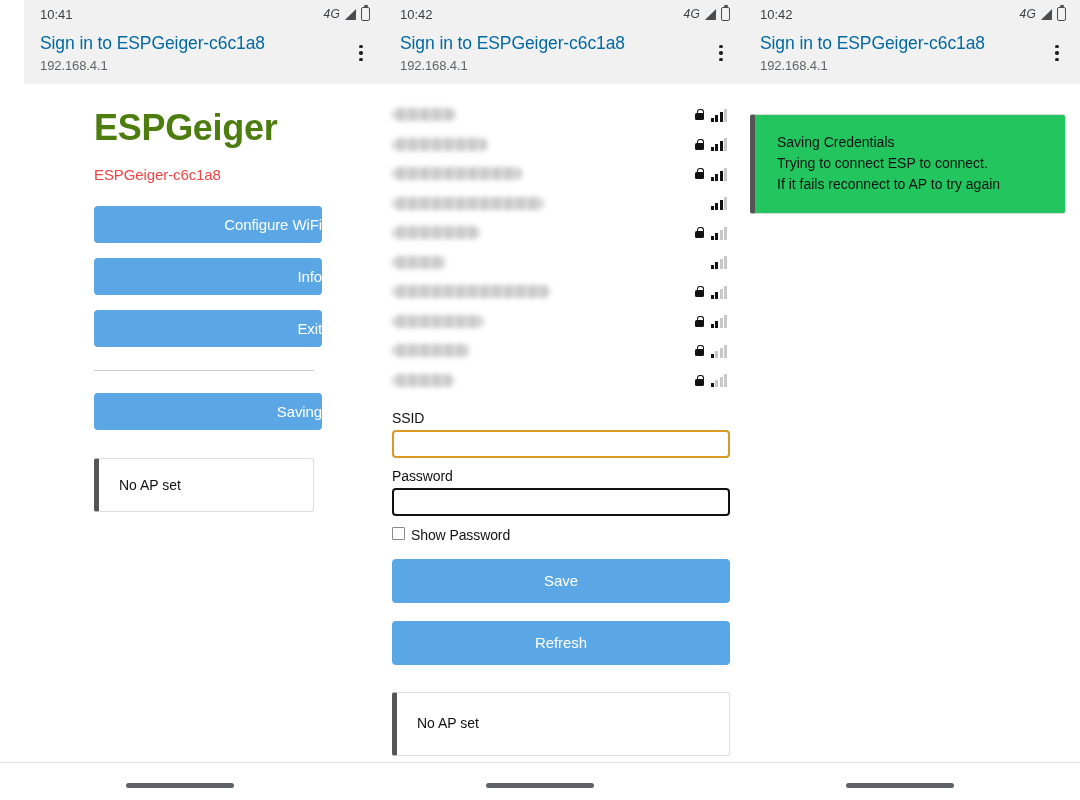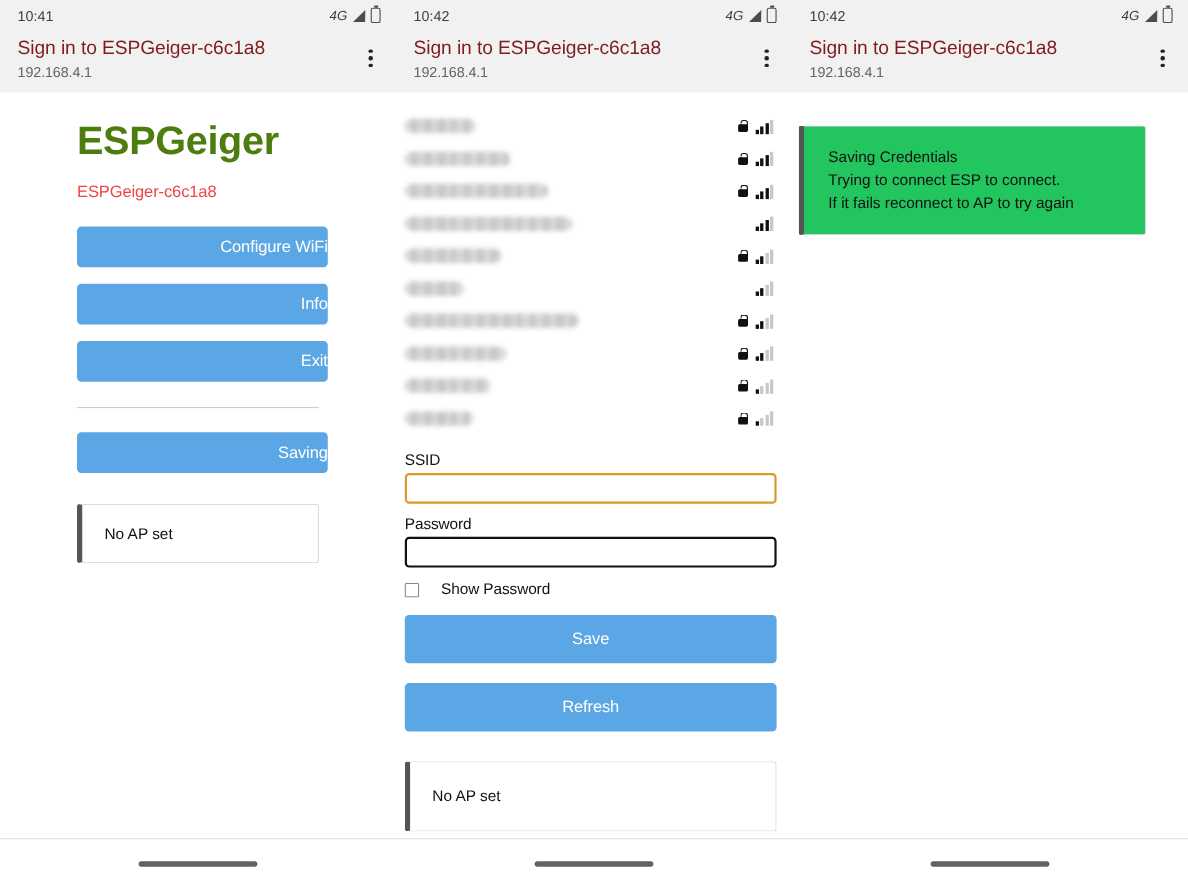--- a/index.html
+++ b/index.html
@@ -2,21 +2,21 @@
 <html><head>
 <meta charset="utf-8">
 <style>
   * { box-sizing: border-box; margin: 0; padding: 0; }
   html, body {
     width: 1080px; height: 800px;
     background: #ffffff;
     font-family: "Liberation Sans", sans-serif;
     overflow: hidden;
   }
-  .screens { display: flex; width: 1080px; height: 800px; position: relative; }
+  .screens { display: flex; width: 1080px; height: 800px; position: relative; padding-left: 24px; }
   .panel { width: 360px; height: 800px; position: relative; background: #ffffff; }
 
   
   .statusbar {
     height: 28px; background: #f1f1f2;
     display: flex; align-items: center;
     padding: 0 14px 0 16px;
     font-size: 13px; color: #3c4043;
   }
   .status-time { flex: 0 0 auto; }
@@ -40,21 +40,21 @@
 
   
   .bheader {
     height: 56px; background: #f1f1f2;
     display: flex; align-items: flex-start;
     padding: 3px 8px 0 16px;
     position: relative;
   }
   .bh-text { flex: 1 1 auto; min-width: 0; padding-top: 1px; }
   .bh-title {
-    font-size: 17.5px; color: #7f1d1d;
+    font-size: 17.5px; color: #0369a1;
     line-height: 22px; white-space: nowrap;
     letter-spacing: -0.1px;
   }
   .bh-url {
     font-size: 13px; color: #5f6368;
     line-height: 18px; margin-top: 3px;
     letter-spacing: -0.1px;
   }
   .kebab {
     flex: 0 0 auto; width: 30px; height: 40px;
@@ -146,21 +146,21 @@
   .finput {
     display: block; width: 338px; height: 28px;
     border: 2px solid #111; border-radius: 4px;
     background: #fff; font-size: 14px;
     font-family: "Liberation Sans", sans-serif;
     padding: 0 7px; color: #111; outline: none;
   }
   .finput.focused { border-color: #d99a28; }
   .fgap { margin-top: 9px; }
   .checkrow {
-    display: flex; align-items: flex-end; gap: 20px;
+    display: flex; align-items: flex-start; gap: 6px;
     margin-top: 11px; cursor: pointer;
   }
   .cbox {
     width: 13px; height: 13px; border: 1.5px solid #8a8a8a;
     background: #fff; border-radius: 1px; flex: 0 0 auto;
   }
   .clabel { font-size: 14px; color: #111; letter-spacing: -0.1px; }
   .btn-wide {
     display: block; width: 338px; height: 44px;
     background: #5ba7e5; color: #fff; border: none; border-radius: 4px;

